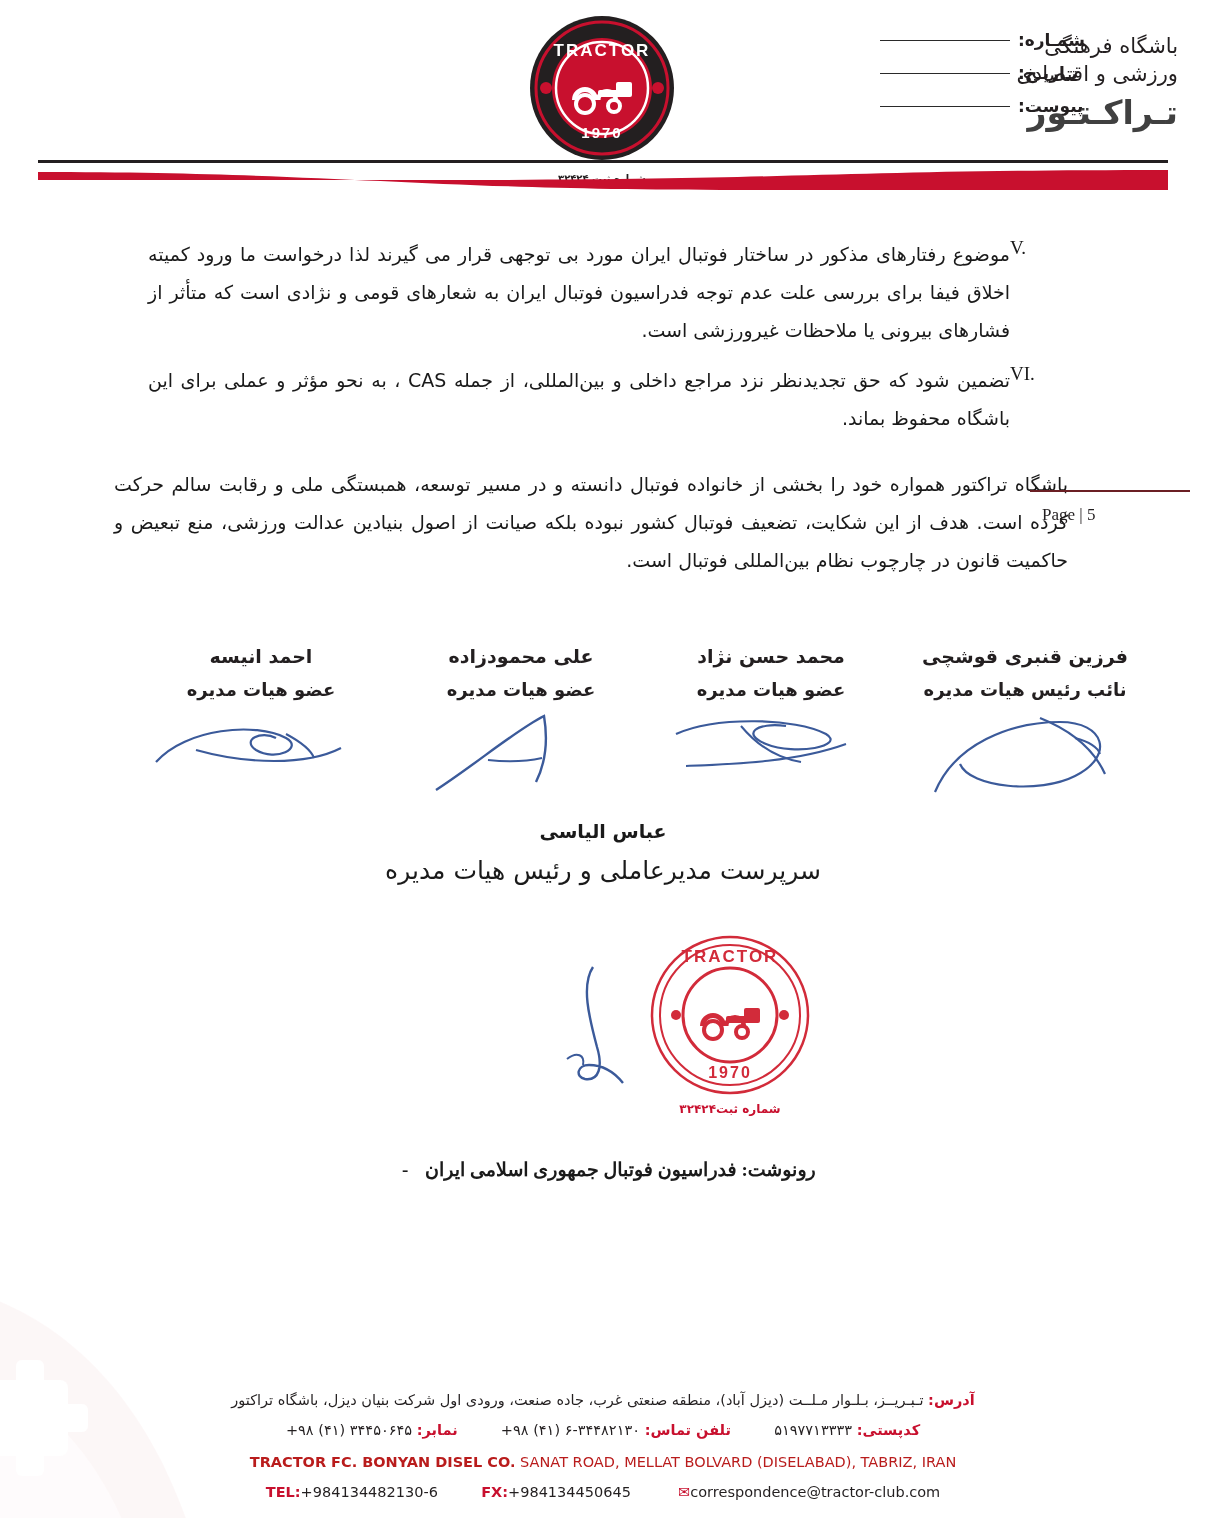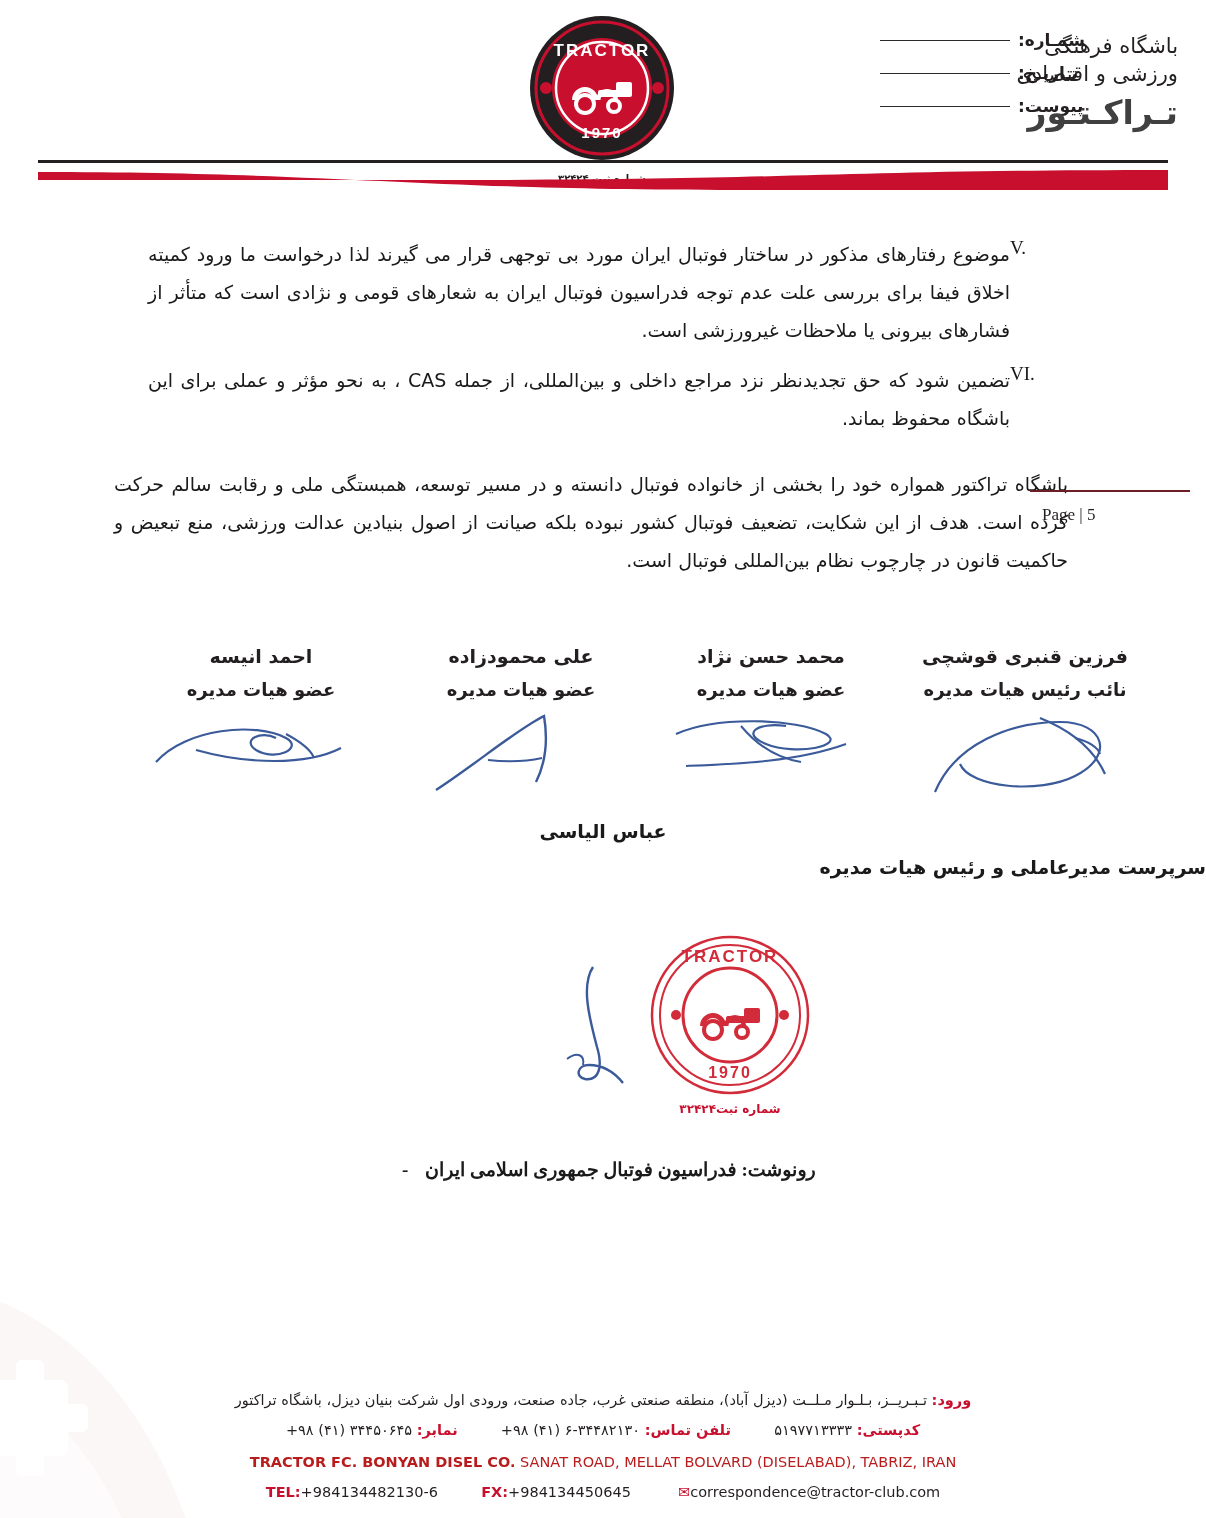--- a/index.html
+++ b/index.html
@@ -209,23 +209,22 @@
     width: 1206px;
     text-align: center;
     direction: rtl;
   }
   .sig-center .name {
     font-size: 19px;
     font-weight: bold;
     margin-bottom: 14px;
   }
   .sig-center .role {
-    font-size: 19px;
-    font-weight: bold;
-    text-align: right;
+    font-size: 25px;
+    font-weight: normal;
   }
 
   .stamp-area {
     position: absolute;
     top: 930px;
     left: 0;
     width: 1206px;
     height: 210px;
   }
   .stamp-logo {
@@ -475,21 +474,21 @@
 
 <div class="cc">
   <span class="cc-inner">
     <span>رونوشت: فدراسیون فوتبال جمهوری اسلامی ایران</span>
     <span class="cc-dash">-</span>
   </span>
 </div>
 
 <div class="footer">
   <div class="f-line1">
-    <span class="red-b">ورود:</span>
+    <span class="red-b">آدرس:</span>
     <span class="blk">تـبـریــز، بـلـوار مـلــت (دیزل آباد)، منطقه صنعتی غرب، جاده صنعت، ورودی اول شرکت بنیان دیزل، باشگاه تراکتور</span>
   </div>
 
   <div class="f-line2">
     <span class="red-b">کدپستی:</span>
     <span class="blk">۵۱۹۷۷۱۳۳۳۳</span>
     <span class="f-sep"></span>
     <span class="red-b">تلفن تماس:</span>
     <span class="blk">۳۴۴۸۲۱۳۰-۶ (۴۱) ۹۸+</span>
     <span class="f-sep"></span>

